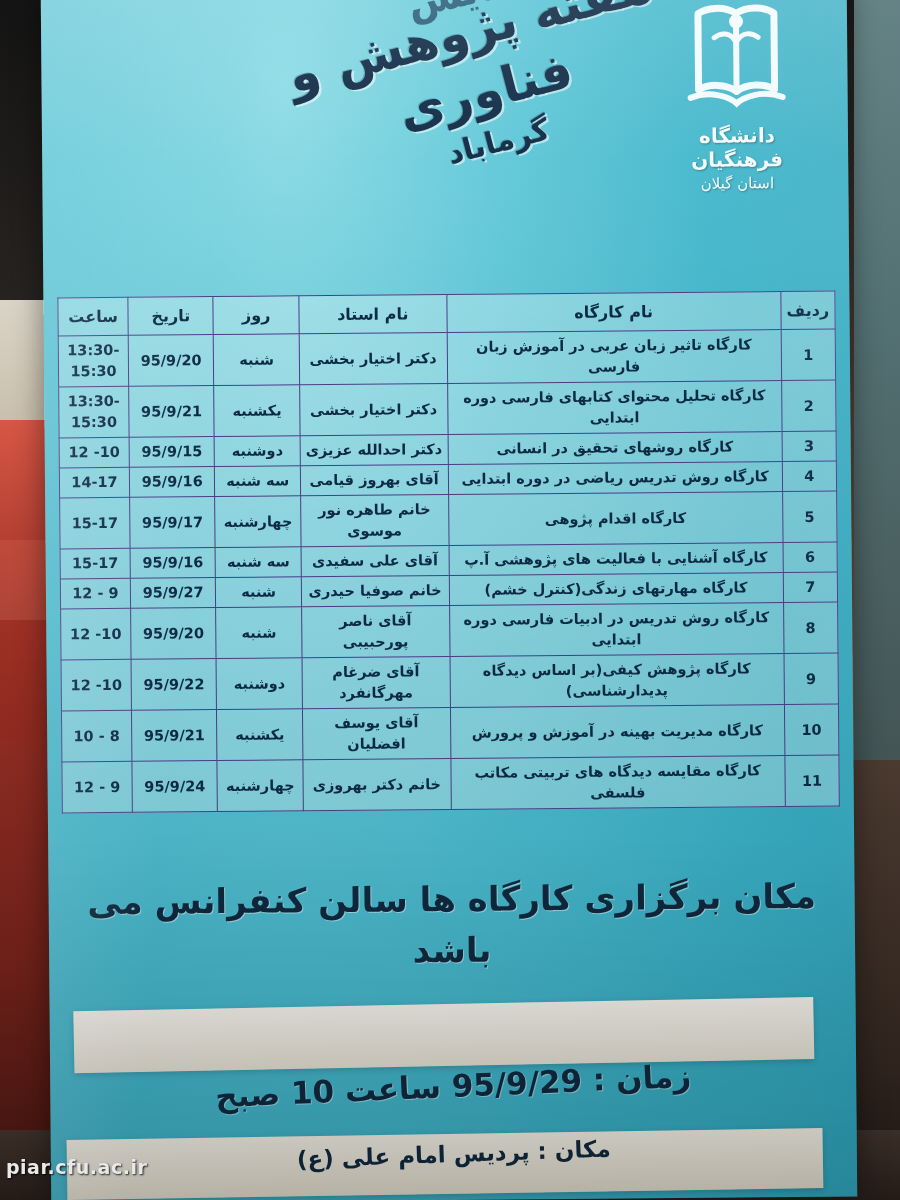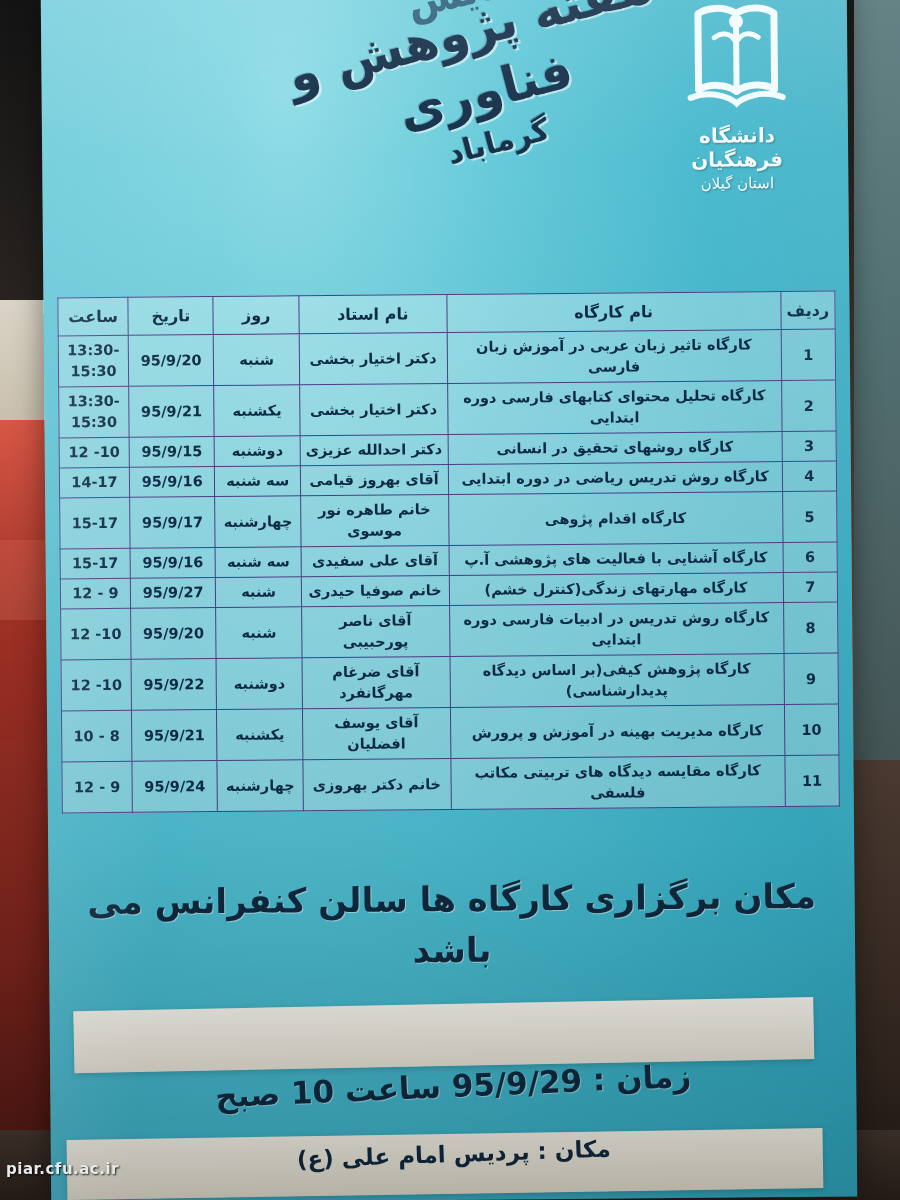--- a/index.html
+++ b/index.html
@@ -259,21 +259,21 @@
     transform: rotate(-1.5deg);
   }
 
   
   .watermark {
     position: absolute;
     left: 6px;
     bottom: 22px;
     color: #e9e9e9;
     font-family: "DejaVu Sans", sans-serif;
-    font-size: 15px;
+    font-size: 19px;
     font-weight: bold;
     letter-spacing: .5px;
     text-shadow: 1px 1px 2px rgba(0,0,0,.85);
     direction: ltr;
   }
 </style>
 </head>
 <body>
 
 <div class="photo">

